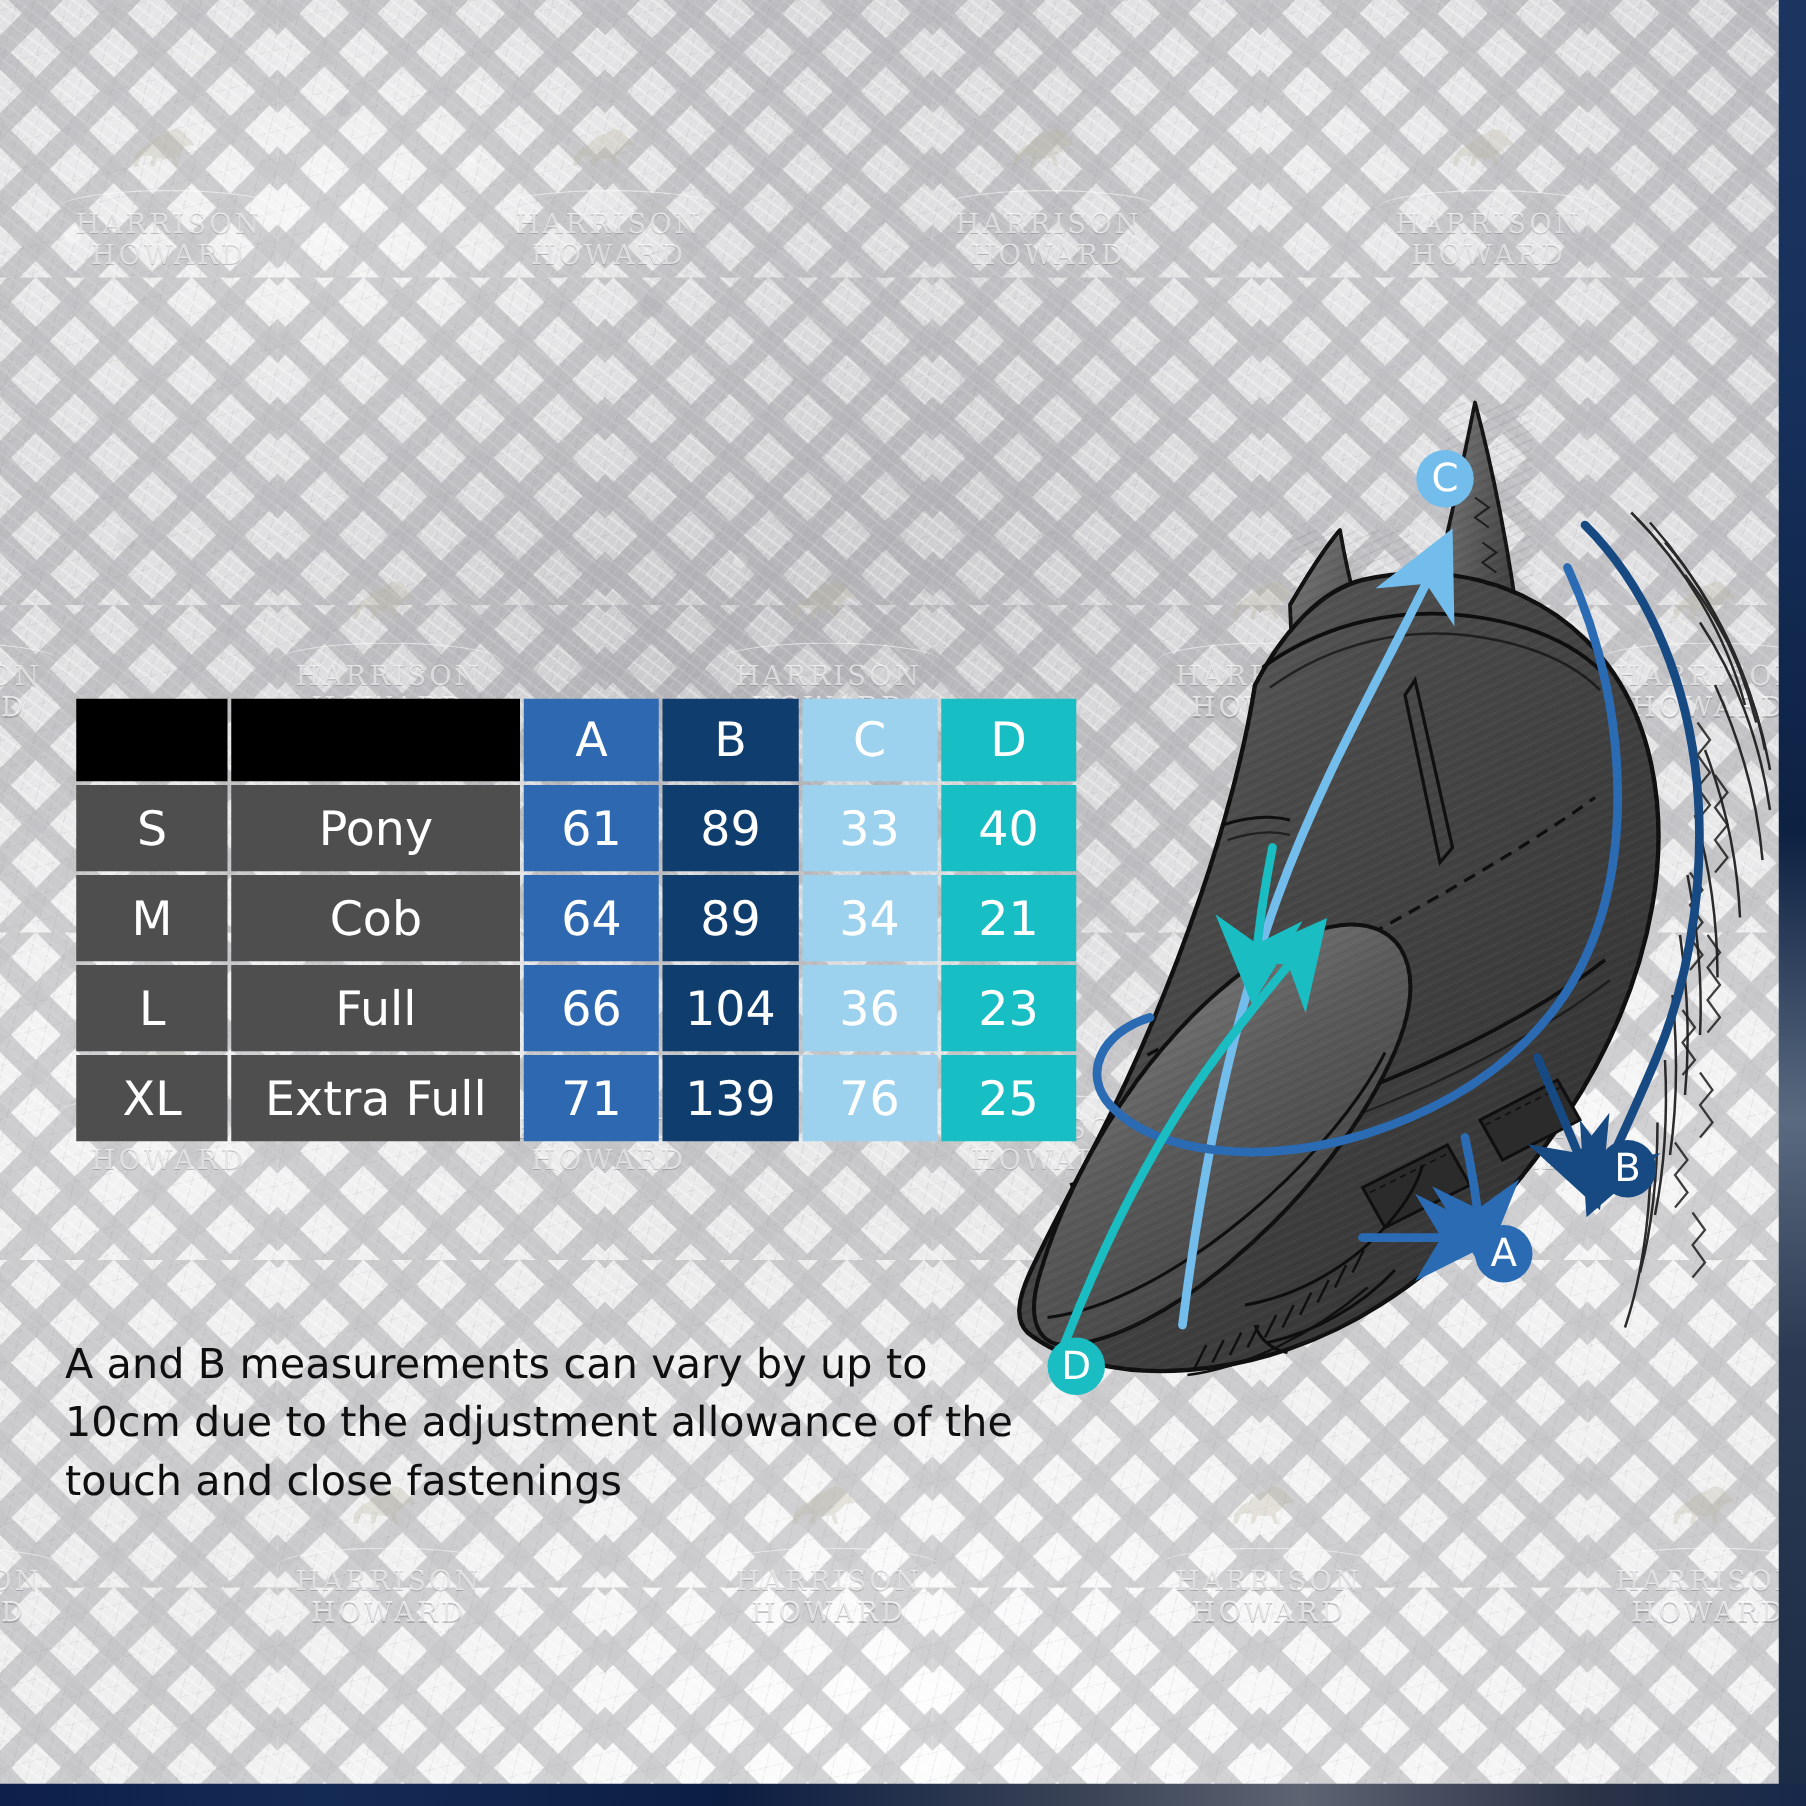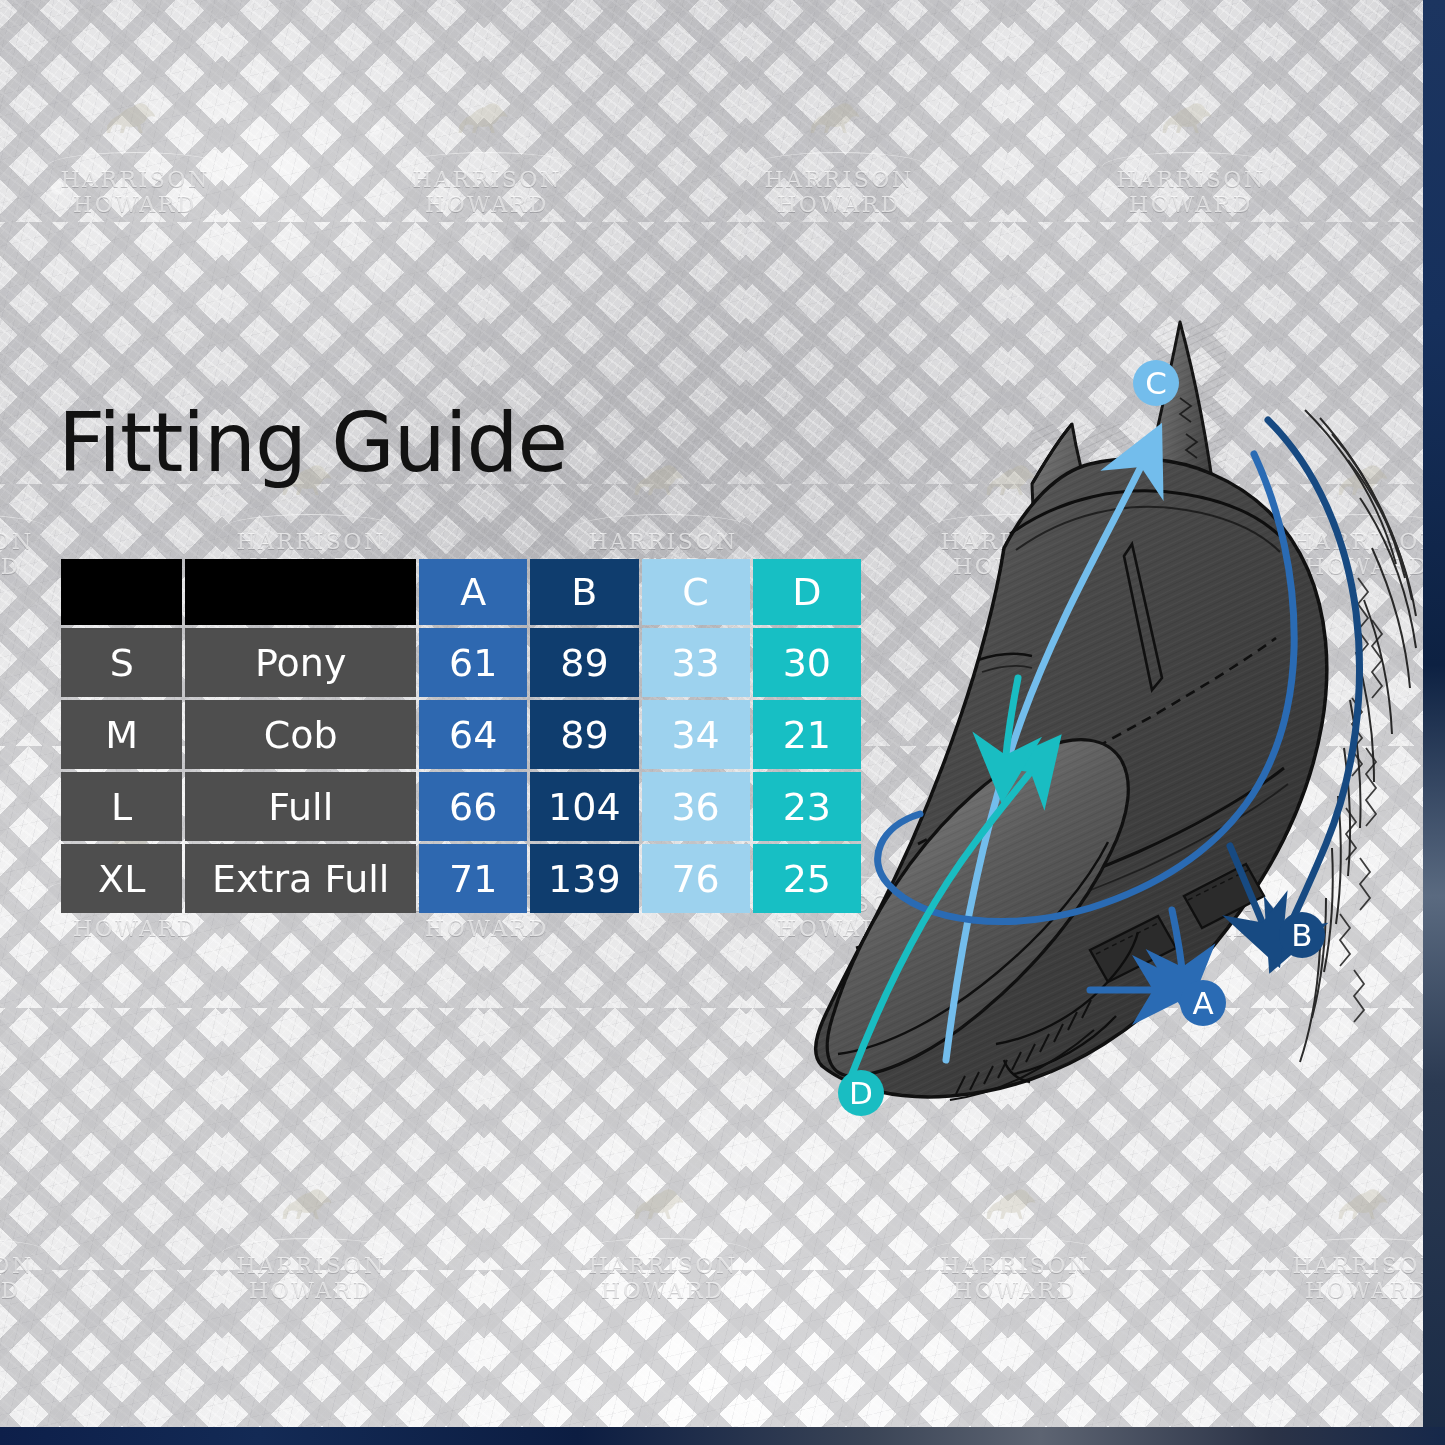--- a/index.html
+++ b/index.html
@@ -335,41 +335,40 @@
         </svg>
       </div>
       <div class="wm" style="left: 1272px; top: 1238px; width: 190px;"><span class="arc"></span>HARRISON<br>HOWARD</div>
       <div style="position: absolute; left: 1336px; top: 1186px;">
         <svg class="wm-horse" viewBox="0 0 64 40" xmlns="http://www.w3.org/2000/svg">
           <path d="M4,30 C8,24 12,20 18,18 C22,13 28,9 34,8 C38,5 42,3 46,4 C50,5 52,8 54,11 C57,13 60,16 61,20 C58,19 55,19 52,20 C50,24 47,27 43,29 C44,33 45,36 46,39 L42,39 L39,31 C35,32 30,32 26,31 L23,39 L19,39 L21,30 C17,29 13,28 10,31 L7,39 L3,39 Z"></path>
         </svg>
       </div>
     </div>
 
-  <div class="title">Fitting Guide</div>
 
   <table class="size-table">
     <thead>
       <tr>
         <th class="cell-blank col-size"></th>
         <th class="cell-blank col-name"></th>
         <th class="cell-a col-meas">A</th>
         <th class="cell-b col-meas">B</th>
         <th class="cell-c col-meas">C</th>
         <th class="cell-d col-meas">D</th>
       </tr>
     </thead>
     <tbody>
       <tr>
         <td class="cell-gray">S</td>
         <td class="cell-gray">Pony</td>
         <td class="cell-a">61</td>
         <td class="cell-b">89</td>
         <td class="cell-c">33</td>
-        <td class="cell-d">30</td>
+        <td class="cell-d">40</td>
       </tr>
       <tr>
         <td class="cell-gray">M</td>
         <td class="cell-gray">Cob</td>
         <td class="cell-a">64</td>
         <td class="cell-b">89</td>
         <td class="cell-c">34</td>
         <td class="cell-d">21</td>
       </tr>
       <tr>
@@ -385,20 +384,21 @@
         <td class="cell-gray">Extra Full</td>
         <td class="cell-a">71</td>
         <td class="cell-b">139</td>
         <td class="cell-c">76</td>
         <td class="cell-d">25</td>
       </tr>
     </tbody>
   </table>
 
 
+  <div class="footnote">A and B measurements can vary by up to 10cm due to the adjustment allowance of the touch and close fastenings</div>
 
   <div class="illo">
     <svg viewBox="0 0 680 880" xmlns="http://www.w3.org/2000/svg">
       <defs>
         <linearGradient id="maskShade" x1="0" y1="0" x2="1" y2="1">
           <stop offset="0%" stop-color="#6b6b6b"></stop>
           <stop offset="35%" stop-color="#4a4a4a"></stop>
           <stop offset="70%" stop-color="#3a3a3a"></stop>
           <stop offset="100%" stop-color="#2a2a2a"></stop>
         </linearGradient>

